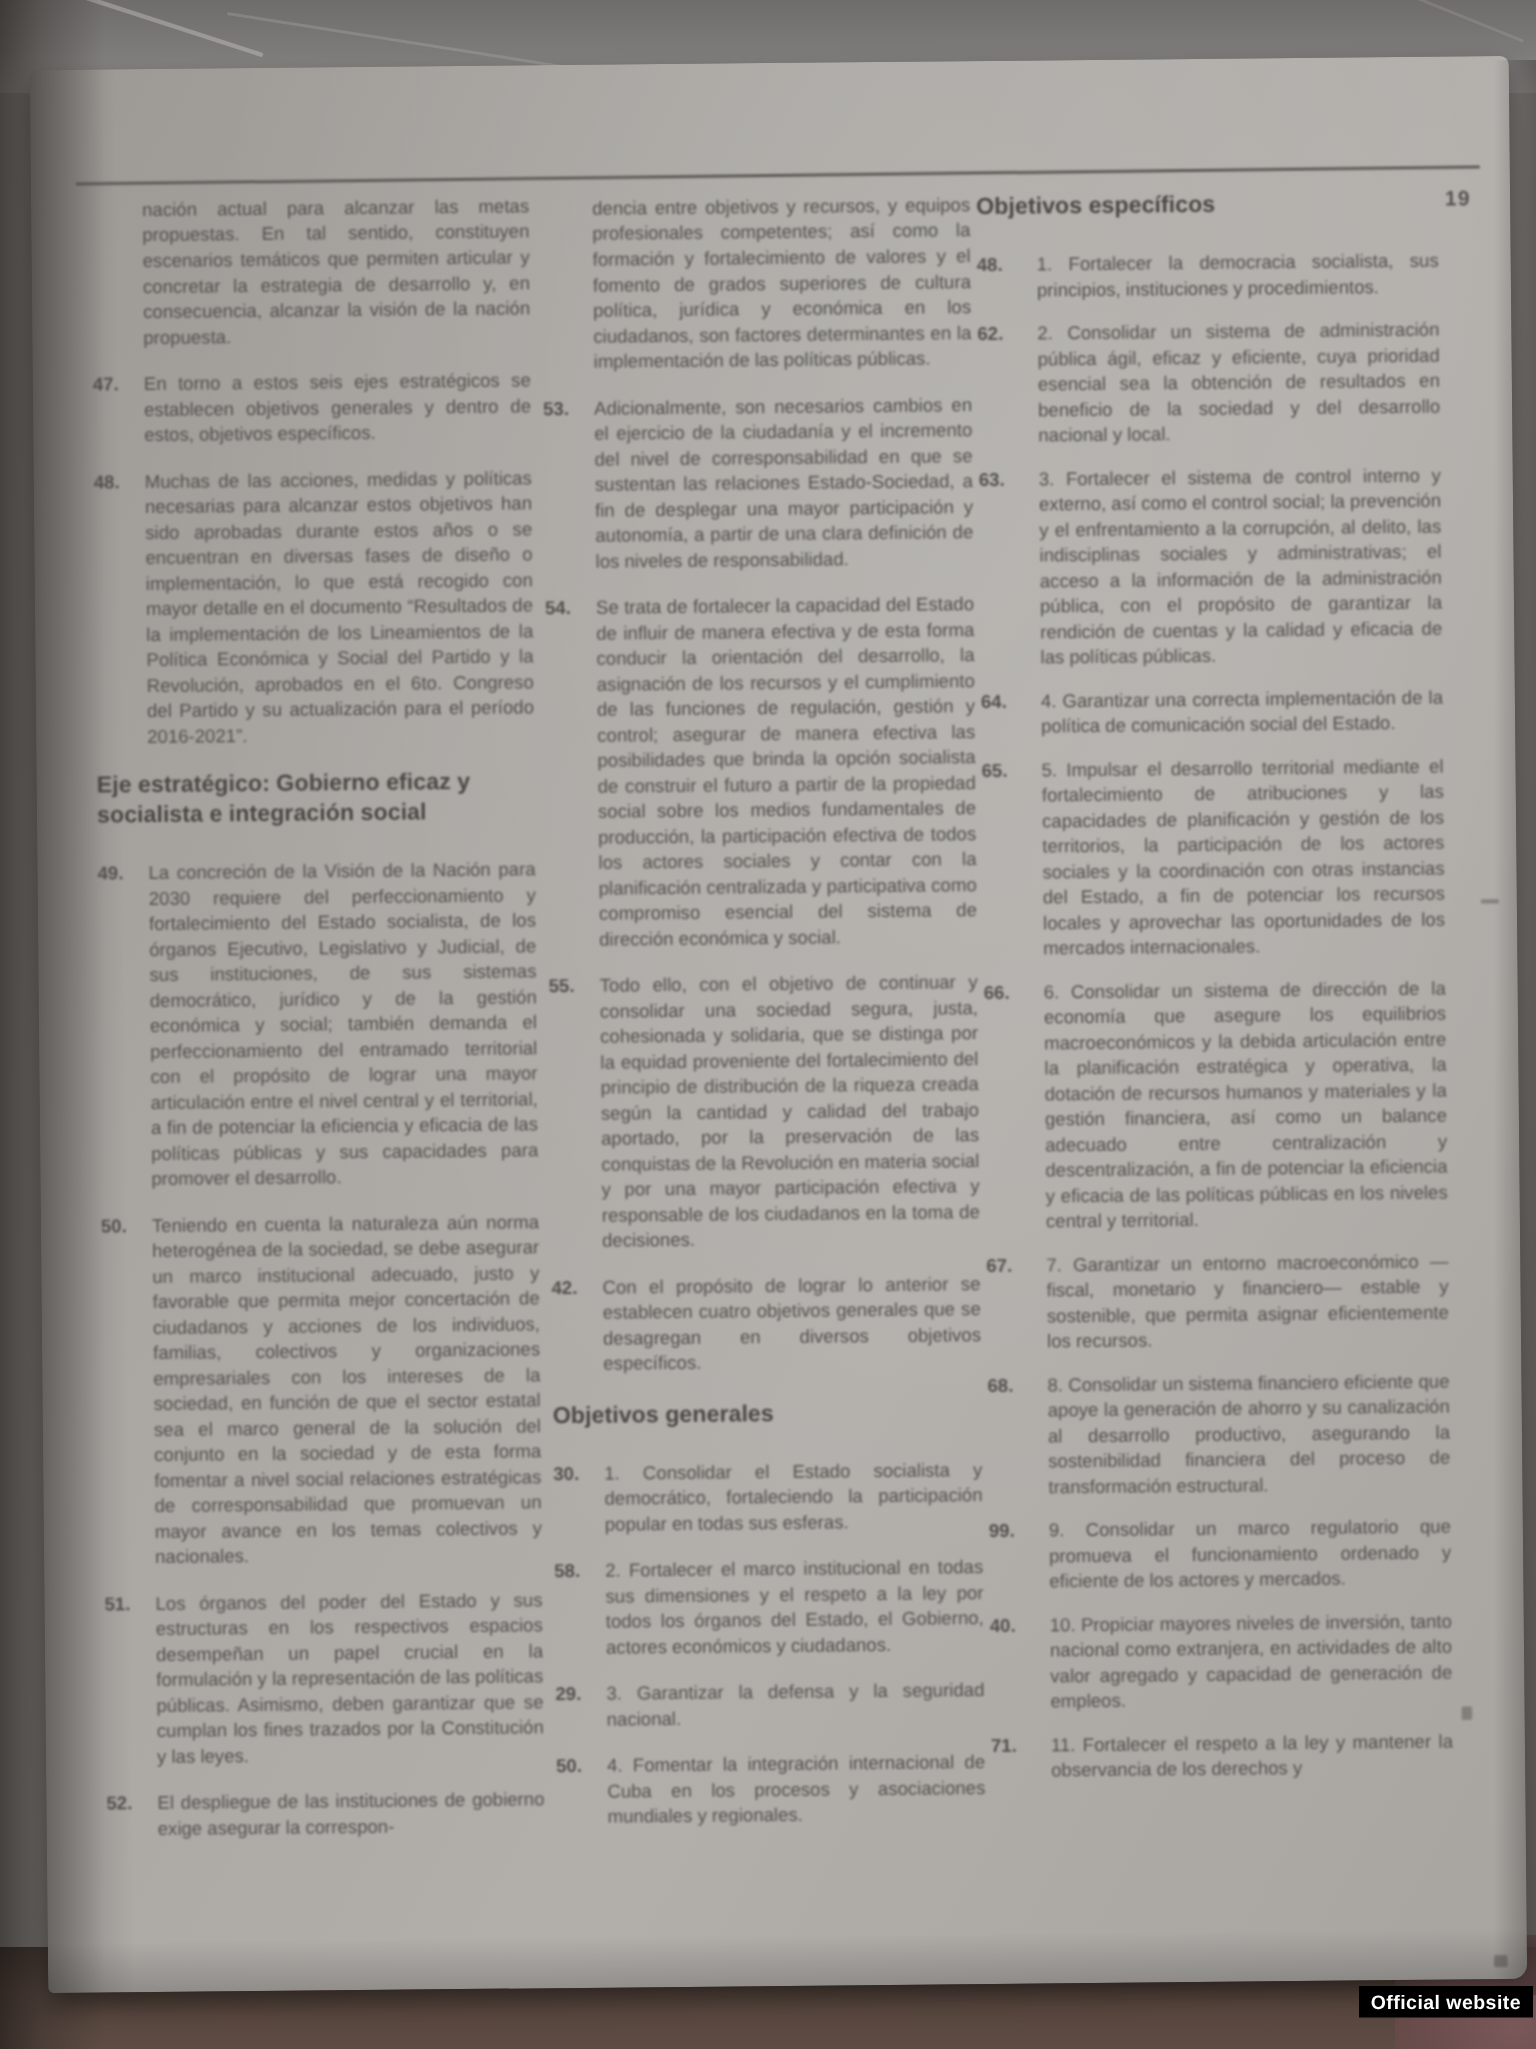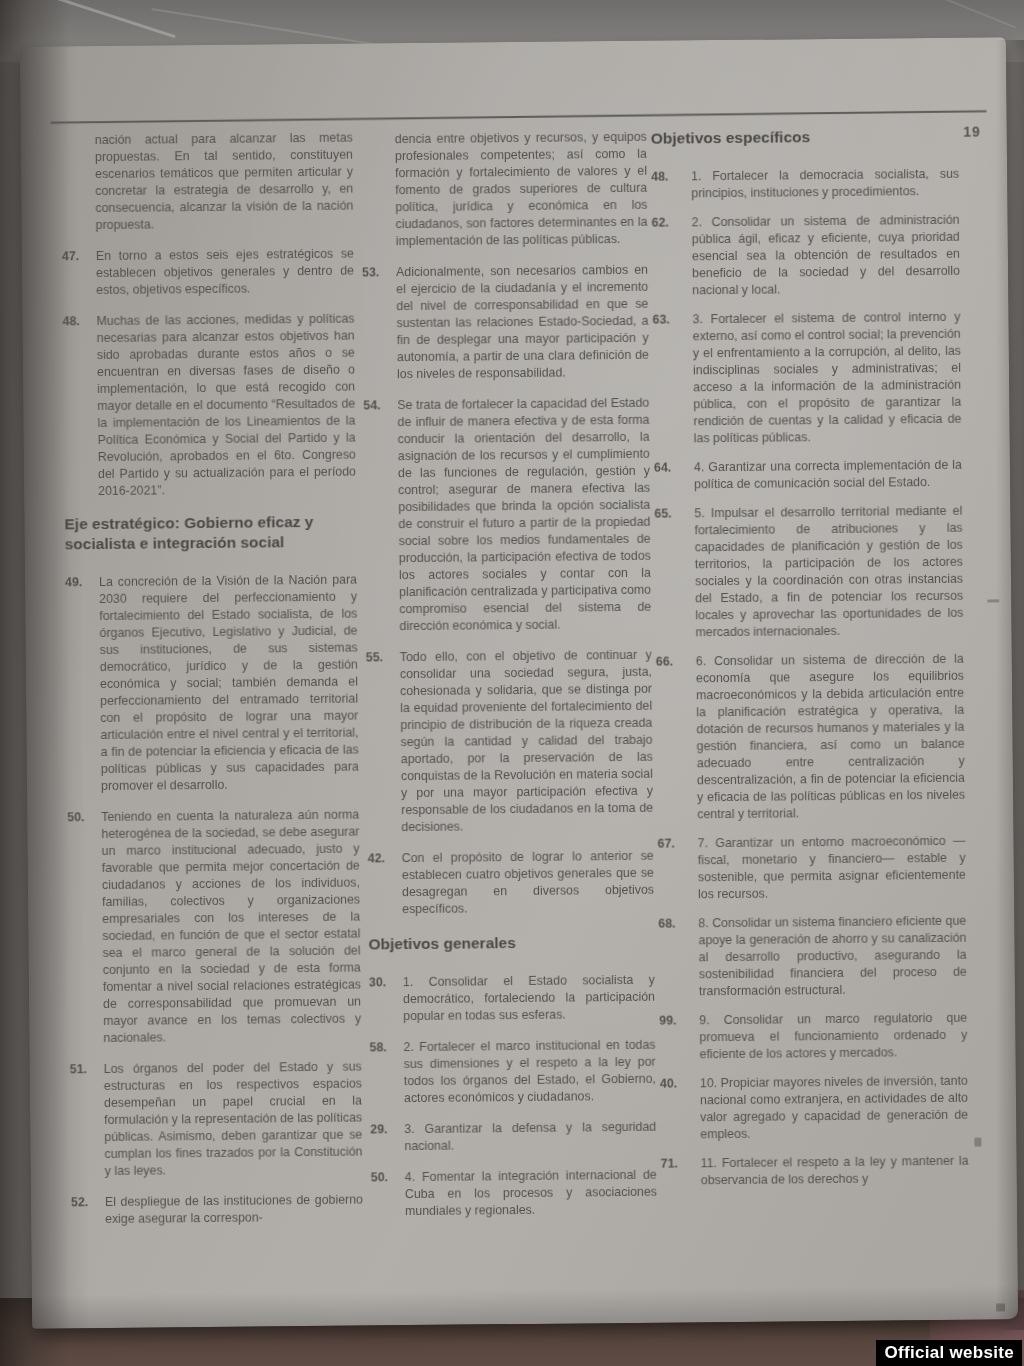--- a/index.html
+++ b/index.html
@@ -87,23 +87,23 @@
   }
   .col2 .sec-head{margin-top:16px;}
   .col3 .sec-head{margin:0 0 20px 0;}
   
   .artifact{position:absolute;background:rgba(50,46,44,.35);border-radius:1px;}
   .a1{left:962px;top:562px;width:12px;height:3px;}
   .a2{left:944px;top:1100px;width:7px;height:9px;}
   .a3{left:964px;top:1266px;width:9px;height:8px;}
   
   .watermark{
-    position:absolute;right:2px;bottom:0;
+    position:absolute;right:2px;bottom:21px;
     background:#000;color:#fff;
-    font-size:17px;font-weight:700;
+    font-size:13px;font-weight:700;
     padding:3px 8px;letter-spacing:.3px;
   }
 </style>
 </head>
 <body>
 
 <div class="scene">
   <div class="top-band">
     <div class="streak s1"></div>
     <div class="streak s2"></div>

